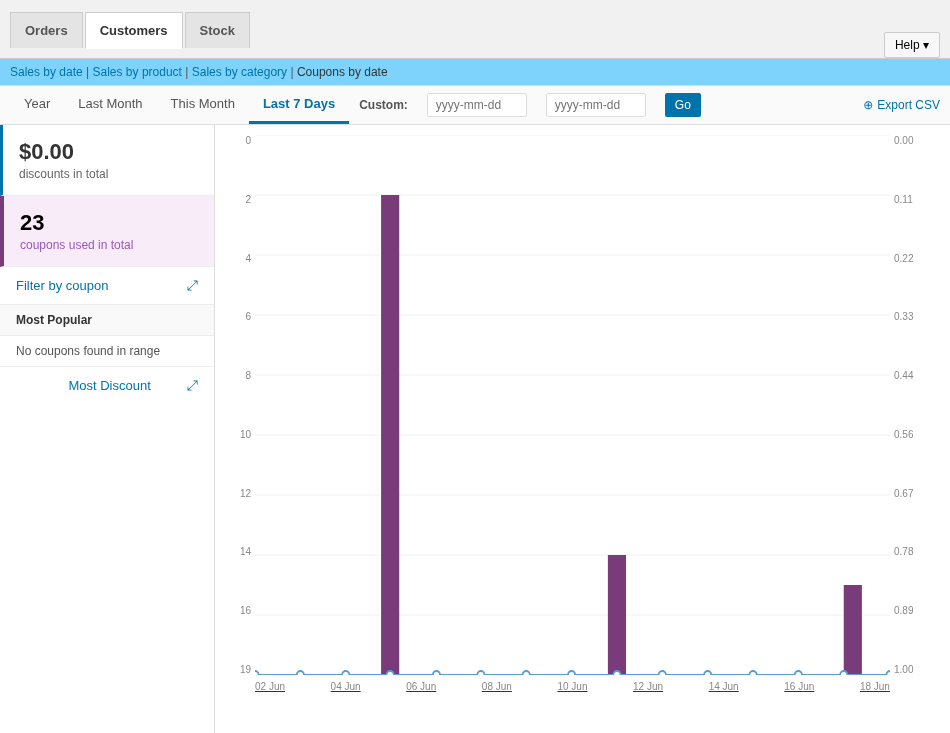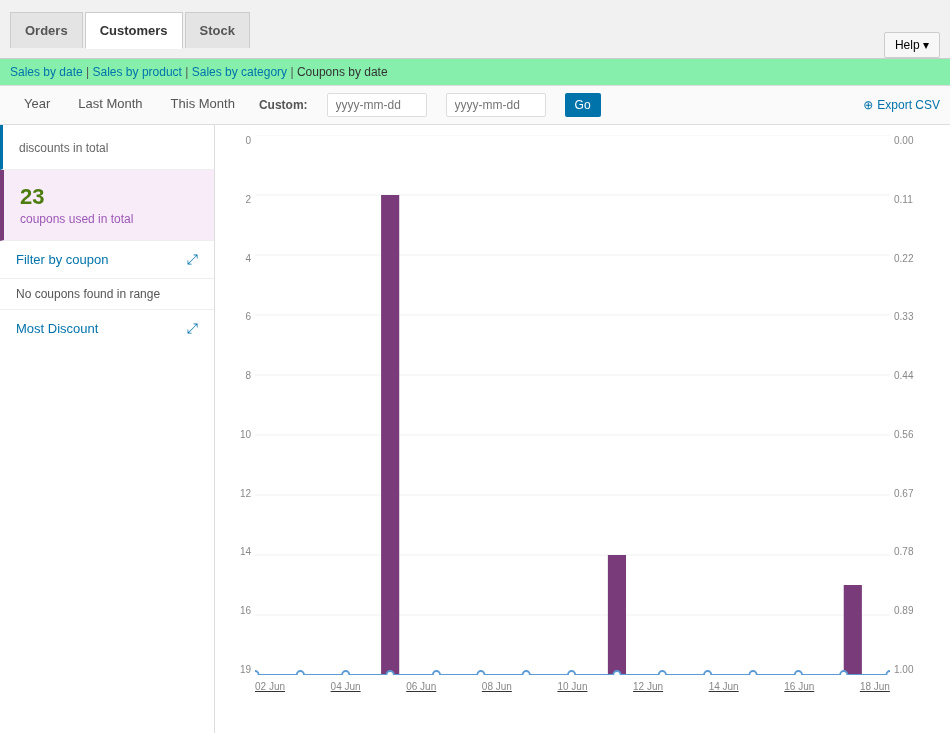--- a/index.html
+++ b/index.html
@@ -5,21 +5,21 @@
     * { box-sizing: border-box; margin: 0; padding: 0; }
     body { font-family: -apple-system, BlinkMacSystemFont, 'Segoe UI', Arial, sans-serif; font-size: 13px; background: #f1f1f1; color: #333; }
 
     
     .top-nav { background: #f1f1f1; border-bottom: 1px solid #ccc; display: flex; align-items: center; padding: 0 10px; }
     .top-nav-tab { padding: 10px 14px; border: 1px solid #ccc; border-bottom: none; background: #e4e4e4; cursor: pointer; font-size: 13px; font-weight: 600; color: #555; margin-right: 2px; position: relative; top: 1px; }
     .top-nav-tab.active { background: #fff; border-bottom: 1px solid #fff; color: #333; z-index: 2; }
     .help-btn { margin-left: auto; background: #f7f7f7; border: 1px solid #ccc; padding: 5px 10px; font-size: 12px; cursor: pointer; border-radius: 2px; display: flex; align-items: center; gap: 4px; margin-top: 32px; }
 
     
-    .sub-nav { background: #86efac; padding: 6px 10px; border-bottom: 1px solid #ddd; font-size: 12px; }
+    .sub-nav { background: #7dd3fc; padding: 6px 10px; border-bottom: 1px solid #ddd; font-size: 12px; }
     .sub-nav a { color: #0073aa; text-decoration: none; cursor: pointer; }
     .sub-nav span { color: #555; }
     .sub-nav .active-link { color: #333; font-weight: normal; }
 
     
     .period-tabs { background: #fafafa; border-bottom: 1px solid #ddd; padding: 0 10px; display: flex; align-items: center; gap: 0; }
     .period-tab { padding: 10px 14px; font-size: 13px; cursor: pointer; color: #555; border: none; background: none; border-bottom: 3px solid transparent; font-weight: 500; }
     .period-tab.active { color: #0073aa; border-bottom: 3px solid #0073aa; font-weight: 600; }
     .custom-section { margin-left: 10px; display: flex; align-items: center; gap: 19px; }
     .custom-label { font-size: 12px; color: #555; font-weight: 600; }
@@ -31,30 +31,30 @@
     .main-content { display: flex; background: #fff; min-height: 600px; }
 
     
     .left-panel { width: 215px; border-right: 1px solid #ddd; flex-shrink: 0; }
 
     .stat-card { padding: 14px 16px; border-bottom: 1px solid #eee; position: relative; }
     .stat-value { font-size: 22px; font-weight: 700; color: #333; }
     .stat-label { font-size: 12px; color: #666; margin-top: 2px; }
 
     .stat-card-2 { padding: 14px 16px; border-bottom: 1px solid #eee; background: #f9ecf9; border-left: 4px solid #7a3b7a; }
-    .stat-value-2 { font-size: 22px; font-weight: 700; color: #4d7c0f; }
+    .stat-value-2 { font-size: 22px; font-weight: 700; color: #000000; }
     .stat-label-2 { font-size: 12px; color: #9b59b6; margin-top: 2px; }
 
     .filter-section { padding: 10px 16px; border-bottom: 1px solid #eee; display: flex; align-items: center; justify-content: space-between; }
     .filter-label { color: #0073aa; font-size: 13px; }
     .expand-icon { color: #0073aa; cursor: pointer; font-size: 14px; }
 
     .section-header { padding: 8px 16px; background: #f9f9f9; border-bottom: 1px solid #eee; font-weight: 700; font-size: 12px; color: #333; }
     .section-item { padding: 8px 16px; border-bottom: 1px solid #eee; font-size: 12px; color: #555; }
-    .most-discount { padding: 10px 16px; display: flex; align-items: center; justify-content: space-between; }
+    .most-discount { padding: 10px 16px; display: flex; align-items: center; justify-content: flex-end; gap: 36px; }
     .most-discount-label { color: #0073aa; font-size: 13px; }
 
     
     .chart-area { flex: 1; padding: 10px 20px 20px 10px; position: relative; overflow: hidden; }
 
     .chart-wrapper { position: relative; width: 100%; height: 580px; }
 
     
     .y-axis-left { position: absolute; left: 0; top: 0; bottom: 40px; width: 30px; display: flex; flex-direction: column-reverse; justify-content: space-between; }
     .y-label { font-size: 10px; color: #888; text-align: right; padding-right: 4px; }
@@ -86,50 +86,53 @@
   <span> | </span>
   <a>Sales by category</a>
   <span> | </span>
   <span class="active-link">Coupons by date</span>
 </div>
 
 <div class="period-tabs">
   <button class="period-tab">Year</button>
   <button class="period-tab">Last Month</button>
   <button class="period-tab">This Month</button>
+  <button class="period-tab active">Last 7 Days</button>
   <div class="custom-section">
     <span class="custom-label">Custom:</span>
     <input class="custom-input" type="text" placeholder="yyyy-mm-dd" style="">
     <input class="custom-input" type="text" placeholder="yyyy-mm-dd" style="">
     <button class="go-btn">Go</button>
   </div>
   <button class="export-btn">
     <span>⊕</span>
     <span>Export CSV</span>
   </button>
 </div>
 
 <div class="main-content">
 
   <div class="left-panel">
 
     <div class="stat-card" style="border-left: 3px solid #0073aa;">
+      <div class="stat-value">$0.00</div>
       <div class="stat-label">discounts in total</div>
     </div>
 
     <div class="stat-card-2">
       <div class="stat-value-2">23</div>
       <div class="stat-label-2">coupons used in total</div>
     </div>
 
     <div class="filter-section">
       <span class="filter-label">Filter by coupon</span>
       <span class="expand-icon">⤢</span>
     </div>
 
+    <div class="section-header">Most Popular</div>
     <div class="section-item">No coupons found in range</div>
 
     <div class="most-discount">
       <span class="most-discount-label">Most Discount</span>
       <span class="expand-icon">⤢</span>
     </div>
   </div>
 
   <div class="chart-area">
     <div class="chart-wrapper">

